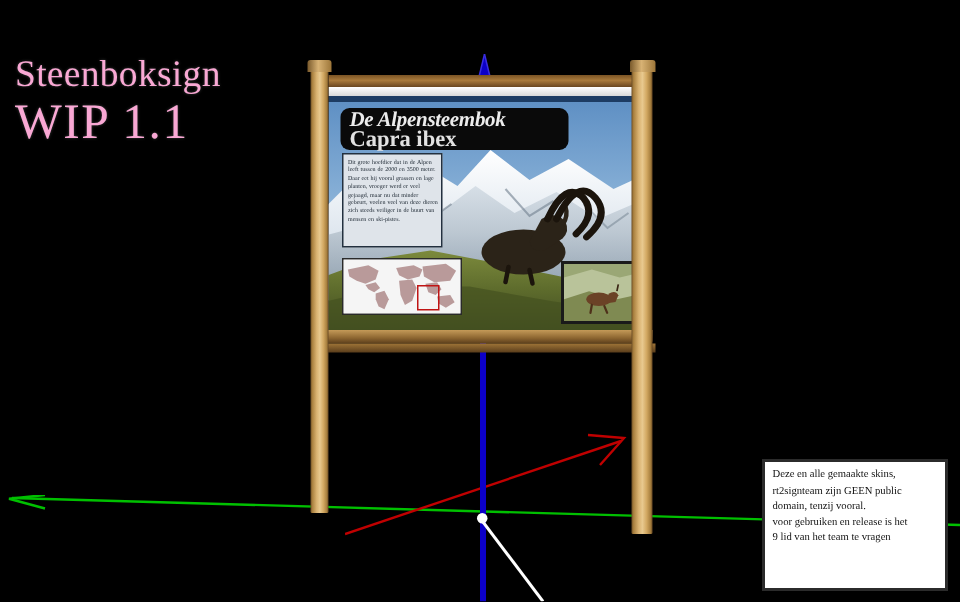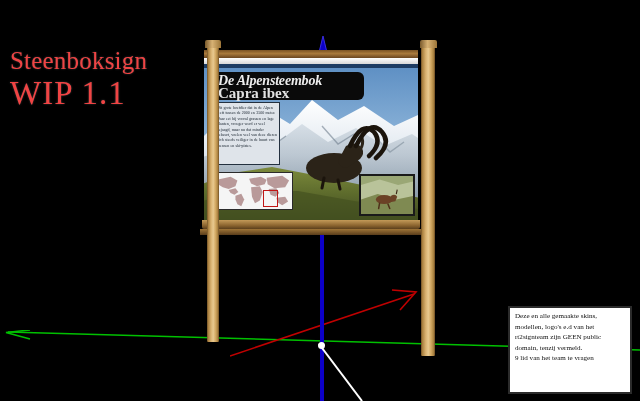--- a/index.html
+++ b/index.html
@@ -11,22 +11,22 @@
   }
   #stage {
     position: relative;
     width: 640px; height: 401px;
     background: #000000;
   }
 
   
   #title-overlay {
     position: absolute;
-    left: 10px; top: 47px;
-    color: #ef4444;
+    left: 10px; top: 36px;
+    color: #f9a8d4;
     font-family: "Liberation Serif", serif;
     line-height: 1.12;
     text-shadow: 0 0 2px rgba(255,255,255,0.25);
   }
   #title-overlay .line1 { font-size: 25px; letter-spacing: 0.2px; }
   #title-overlay .line2 { font-size: 33px; letter-spacing: 1.0px; }
 
   
   .axis { position: absolute; }
 
@@ -88,21 +88,21 @@
     background: linear-gradient(to right, #7a5a2c, #d8b274 45%, #9d7639);
     border-radius: 2px 2px 0 0;
     z-index: 10;
   }
   #cap-left  { left: 2px; }
   #cap-right { left: 217px; width: 17px; }
 
   
   #board {
     position: absolute;
-    left: 1px; top: 10px;
+    left: 16px; top: 10px;
     width: 214px; height: 185px;
     z-index: 8;
   }
   #board-toprail {
     position: absolute; left: 0; top: 0;
     width: 100%; height: 8px;
     background: linear-gradient(to bottom, #7a5324, #a97a3c 45%, #6a4620);
   }
   #board-whiteband {
     position: absolute; left: 0; top: 8px;
@@ -388,20 +388,20 @@
   </div>
 
   <div id="title-overlay">
     <div class="line1">Steenboksign</div>
     <div class="line2">WIP 1.1</div>
   </div>
 
   <div id="notice-box">
     <div id="notice-text">
         <p>Deze en alle gemaakte skins,</p>
-        <p>modellen, logo's e.d van het</p>
         <p>rt2signteam zijn GEEN public</p>
-        <p>domain, tenzij vermeld.</p>
+        <p>domain, tenzij vooral.</p>
+        <p>voor gebruiken en release is het</p>
         <p>9 lid van het team te vragen</p>
       </div>
   </div>
 
 </div>
 
 </body></html>

